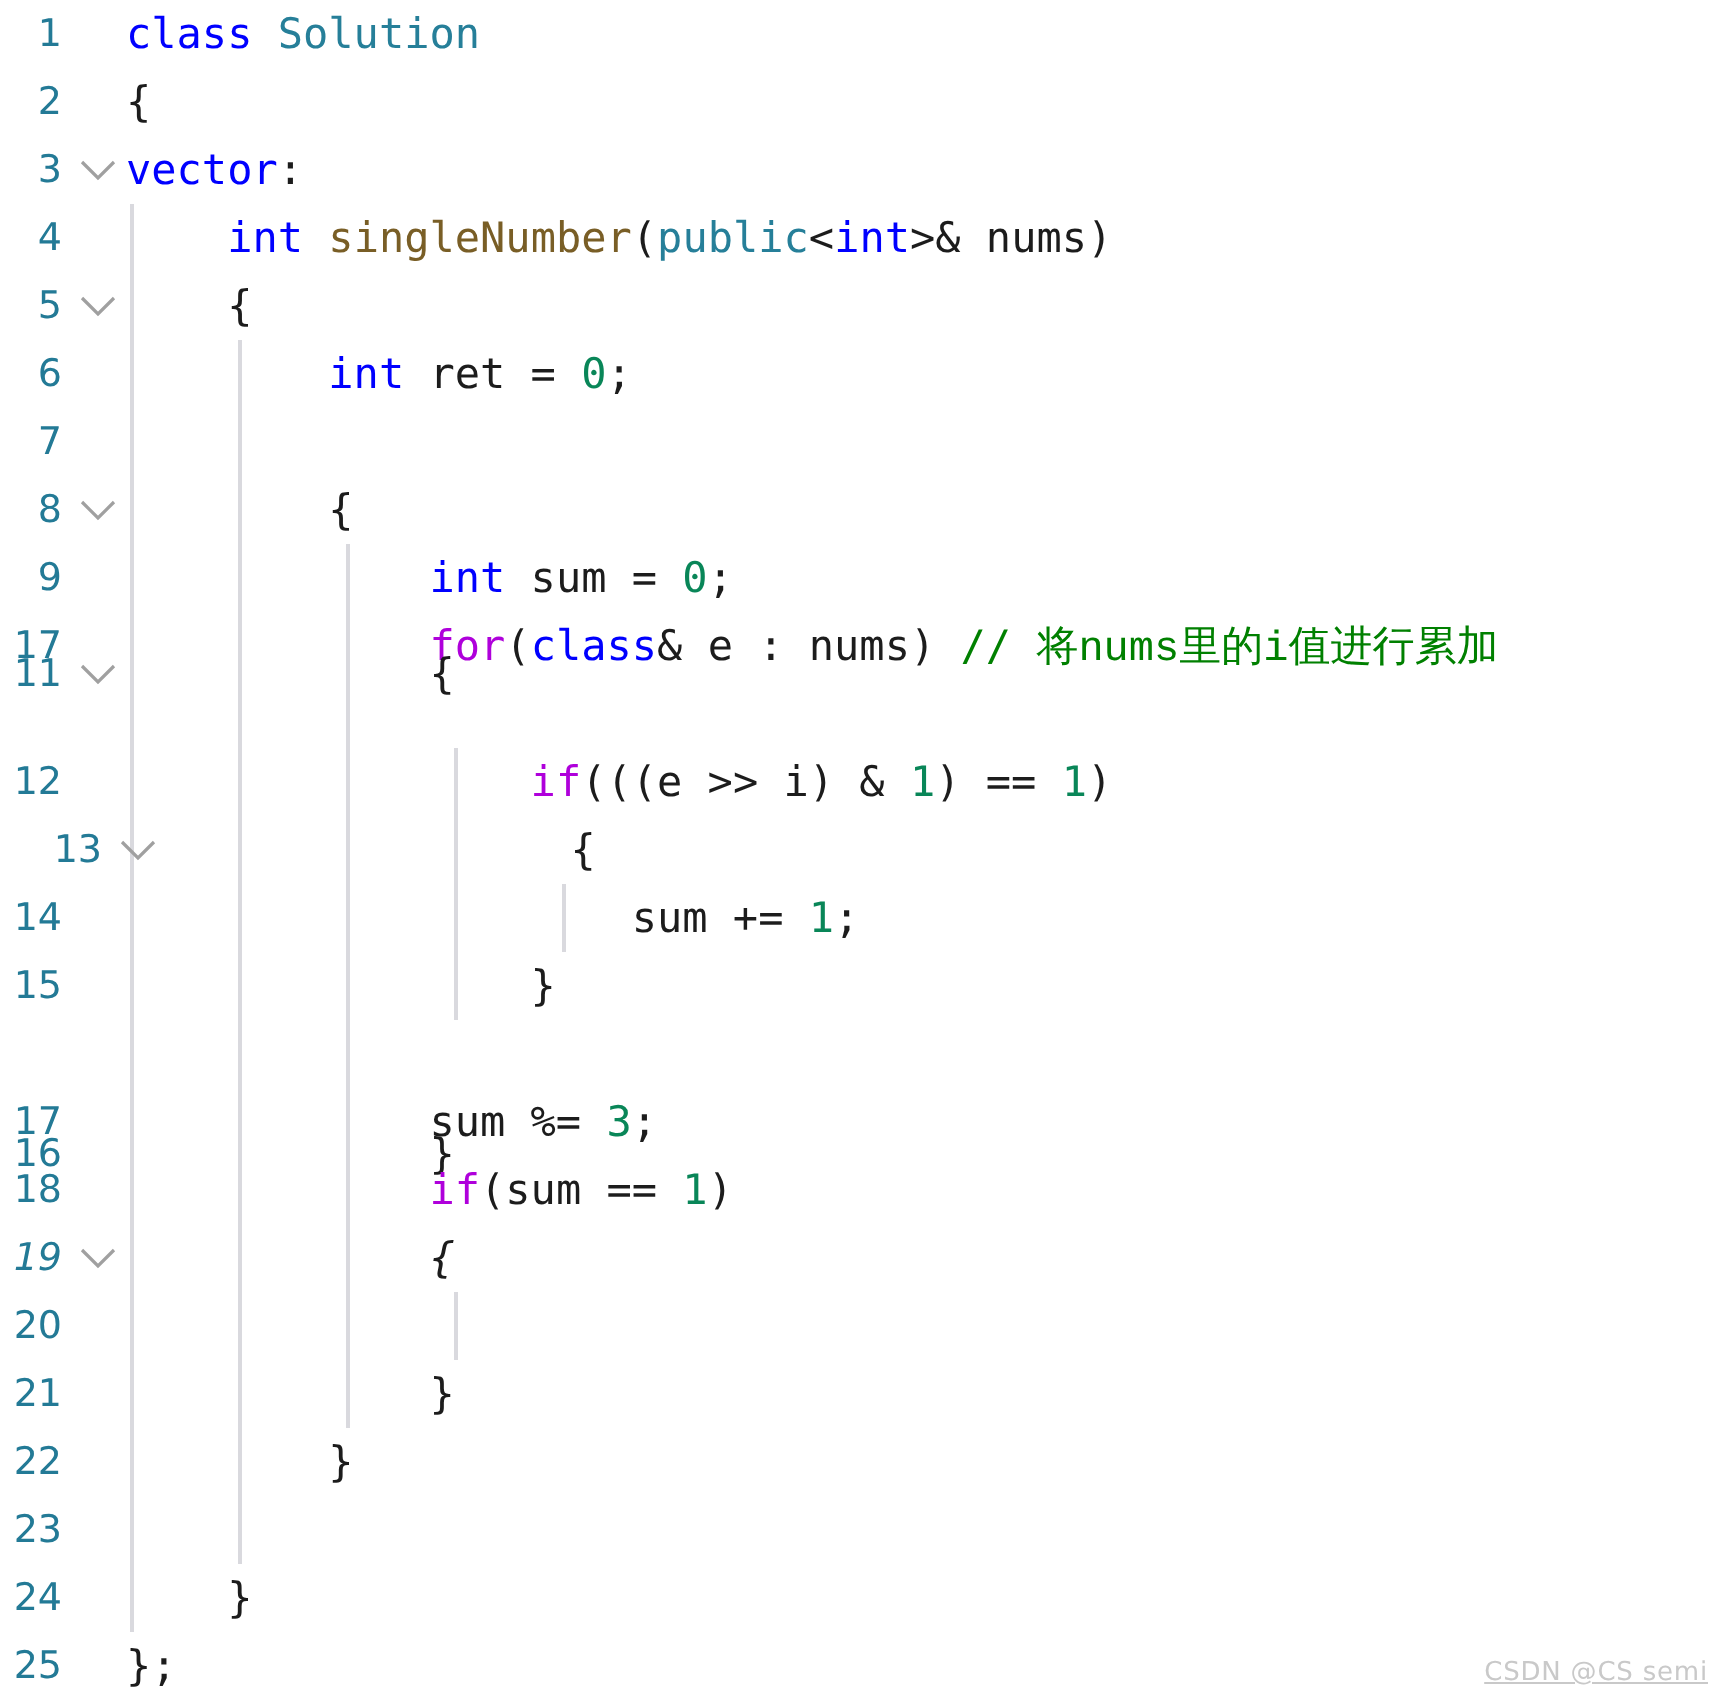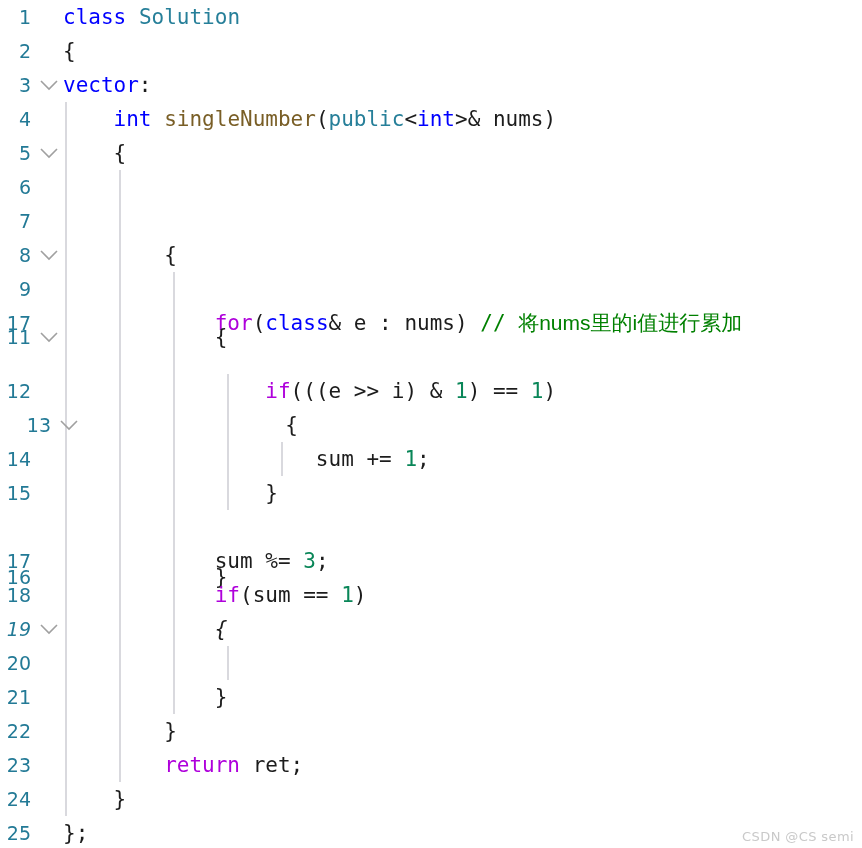--- a/index.html
+++ b/index.html
@@ -80,32 +80,33 @@
   
   .t-kw   { color: #0000ff; }
   .t-ctl  { color: #af00db; }
   .t-type { color: #267f99; }
   .t-fn   { color: #795e26; }
   .t-num  { color: #098658; }
   .t-cmt  { color: #008000; }
   .t-pl   { color: #1c1c1c; }
 
   .comment-cjk {
-    font-family: Liberation Sans, sans-serif;
+    font-family: Liberation Mono, monospace;
   }
 
   
   .watermark {
     position: absolute;
     right: 8px;
     bottom: 4px;
     font-size: 13px;
     font-family: "DejaVu Sans", sans-serif;
     color: #c9c9c9;
     letter-spacing: 0.4px;
+    text-decoration: underline;
   }
 </style>
 </head>
 <body>
 
 <div id="editor">
 
   <div class="guides">
       <div class="guide" style="left: 65px; top: 102px; height: 714px;"></div>
       <div class="guide" style="left: 119px; top: 170px; height: 612px;"></div>
@@ -118,44 +119,44 @@
   <div id="rows">
       <div class="row" style="top: 0px;"><div class="gutter-num">1</div><div class="code"><span class="t-kw">class</span><span class="t-pl"> </span><span class="t-type">Solution</span></div></div>
       <div class="row" style="top: 34px;"><div class="gutter-num">2</div><div class="code"><span class="t-pl">{</span></div></div>
       <div class="row" style="top: 68px;"><div class="gutter-num">3</div><div class="fold"><svg width="18" height="11" viewBox="0 0 18 11">
             <path d="M1 1 L9 9 L17 1" fill="none" stroke="#a0a0a0" stroke-width="1.6"></path>
           </svg></div><div class="code"><span class="t-kw">vector</span><span class="t-pl">:</span></div></div>
       <div class="row" style="top: 102px;"><div class="gutter-num">4</div><div class="code"><span class="t-pl">    </span><span class="t-kw">int</span><span class="t-pl"> </span><span class="t-fn">singleNumber</span><span class="t-pl">(</span><span class="t-type">public</span><span class="t-pl">&lt;</span><span class="t-kw">int</span><span class="t-pl">&gt;&amp; nums)</span></div></div>
       <div class="row" style="top: 136px;"><div class="gutter-num">5</div><div class="fold"><svg width="18" height="11" viewBox="0 0 18 11">
             <path d="M1 1 L9 9 L17 1" fill="none" stroke="#a0a0a0" stroke-width="1.6"></path>
           </svg></div><div class="code"><span class="t-pl">    {</span></div></div>
-      <div class="row" style="top: 170px;"><div class="gutter-num">6</div></div>
+      <div class="row" style="top: 170px;"><div class="gutter-num">6</div><div class="code"><span class="t-pl">        </span><span class="t-kw">int</span><span class="t-pl"> ret = </span><span class="t-num">0</span><span class="t-pl">;</span></div></div>
       <div class="row" style="top: 204px;"><div class="gutter-num">7</div></div>
       <div class="row" style="top: 238px;"><div class="gutter-num">8</div><div class="fold"><svg width="18" height="11" viewBox="0 0 18 11">
             <path d="M1 1 L9 9 L17 1" fill="none" stroke="#a0a0a0" stroke-width="1.6"></path>
           </svg></div><div class="code"><span class="t-pl">        {</span></div></div>
-      <div class="row" style="top: 272px;"><div class="gutter-num">9</div></div>
+      <div class="row" style="top: 272px;"><div class="gutter-num">9</div><div class="code"><span class="t-pl">            </span><span class="t-kw">int</span><span class="t-pl"> sum = </span><span class="t-num">0</span><span class="t-pl">;</span></div></div>
       <div class="row" style="top: 306px;"><div class="gutter-num">17</div><div class="code"><span class="t-pl">            </span><span class="t-ctl">for</span><span class="t-pl">(</span><span class="t-kw">class</span><span class="t-pl">&amp; e : nums) </span><span class="t-cmt">// </span><span class="t-cmt comment-cjk">将nums里的i值进行累加</span></div></div>
       <div class="row" style="top: 320px;"><div class="gutter-num">11</div><div class="fold"><svg width="18" height="11" viewBox="0 0 18 11">
             <path d="M1 1 L9 9 L17 1" fill="none" stroke="#a0a0a0" stroke-width="1.6"></path>
           </svg></div><div class="code"><span class="t-pl">            {</span></div></div>
       <div class="row" style="top: 374px;"><div class="gutter-num">12</div><div class="code"><span class="t-pl">                </span><span class="t-ctl">if</span><span class="t-pl">(((e &gt;&gt; i) &amp; </span><span class="t-num">1</span><span class="t-pl">) == </span><span class="t-num">1</span><span class="t-pl">)</span></div></div>
       <div class="row" style="top: 408px; margin-left: 20px;"><div class="gutter-num">13</div><div class="fold"><svg width="18" height="11" viewBox="0 0 18 11">
             <path d="M1 1 L9 9 L17 1" fill="none" stroke="#a0a0a0" stroke-width="1.6"></path>
           </svg></div><div class="code"><span class="t-pl">                {</span></div></div>
       <div class="row" style="top: 442px;"><div class="gutter-num">14</div><div class="code"><span class="t-pl">                    sum += </span><span class="t-num">1</span><span class="t-pl">;</span></div></div>
       <div class="row" style="top: 476px;"><div class="gutter-num">15</div><div class="code"><span class="t-pl">                }</span></div></div>
       <div class="row" style="top: 524px; margin-top: 36px;"><div class="gutter-num">16</div><div class="code"><span class="t-pl">            }</span></div></div>
       <div class="row" style="top: 544px;"><div class="gutter-num">17</div><div class="code"><span class="t-pl">            sum %= </span><span class="t-num">3</span><span class="t-pl">;</span></div></div>
       <div class="row" style="top: 578px;"><div class="gutter-num">18</div><div class="code"><span class="t-pl">            </span><span class="t-ctl">if</span><span class="t-pl">(sum == </span><span class="t-num">1</span><span class="t-pl">)</span></div></div>
       <div class="row" style="top: 612px; font-style: italic;"><div class="gutter-num">19</div><div class="fold"><svg width="18" height="11" viewBox="0 0 18 11">
             <path d="M1 1 L9 9 L17 1" fill="none" stroke="#a0a0a0" stroke-width="1.6"></path>
           </svg></div><div class="code"><span class="t-pl">            {</span></div></div>
       <div class="row" style="top: 646px;"><div class="gutter-num">20</div></div>
       <div class="row" style="top: 680px;"><div class="gutter-num">21</div><div class="code"><span class="t-pl">            }</span></div></div>
       <div class="row" style="top: 714px;"><div class="gutter-num">22</div><div class="code"><span class="t-pl">        }</span></div></div>
-      <div class="row" style="top: 748px;"><div class="gutter-num">23</div><div class="code"><span class="t-pl">        </span><span class="t-ctl">return</span><span class="t-pl"> ret;</span></div></div>
+      <div class="row" style="top: 748px;"><div class="gutter-num">23</div></div>
       <div class="row" style="top: 782px;"><div class="gutter-num">24</div><div class="code"><span class="t-pl">    }</span></div></div>
       <div class="row" style="top: 816px;"><div class="gutter-num">25</div><div class="code"><span class="t-pl">};</span></div></div>
     </div>
 
   <div class="watermark">CSDN @CS semi</div>
 </div>
 
 </body></html>

